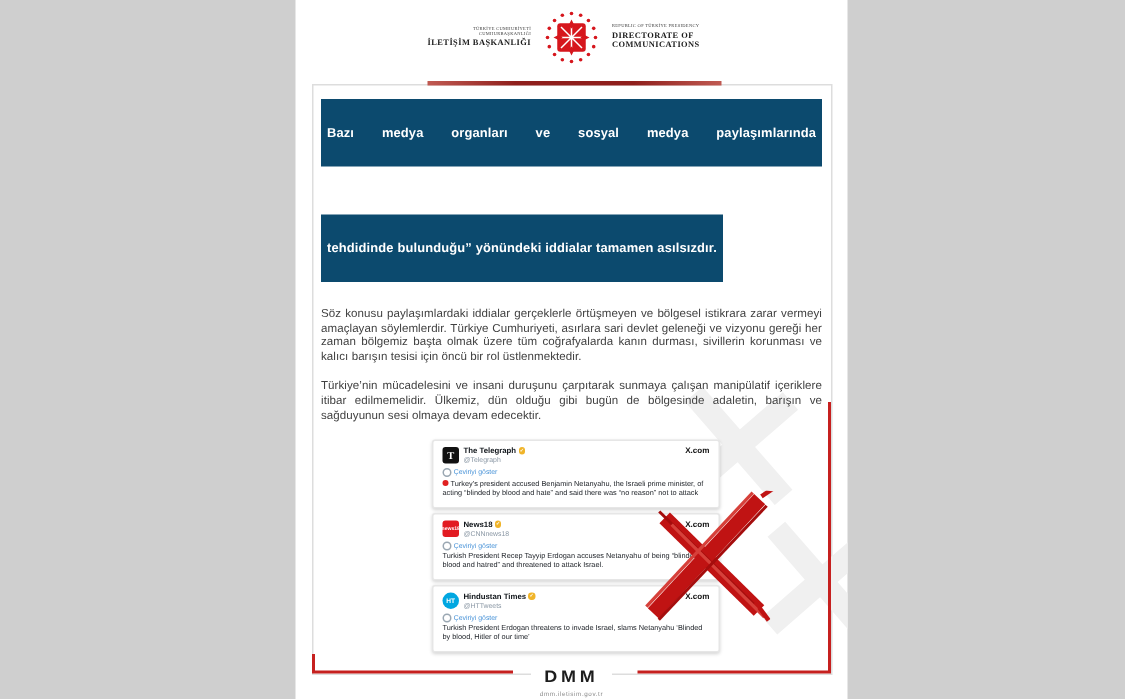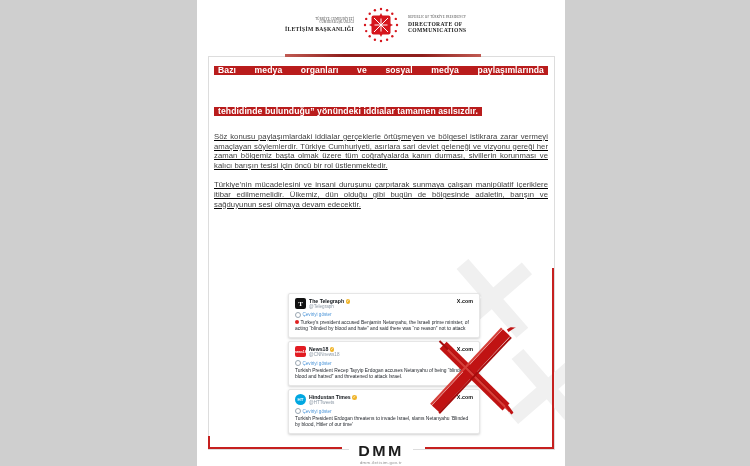--- a/index.html
+++ b/index.html
@@ -19,27 +19,27 @@
   .card-border{position:absolute;left:11px;top:56px;width:345px;height:392px;border:1px solid #ddd;background:#fff;}
   .top-accent{position:absolute;left:88px;top:54px;width:196px;height:3px;background:linear-gradient(90deg,#c05a52,#8f1f1c 30%,#8f1f1c 70%,#c05a52);z-index:3;}
   .br-line{position:absolute;background:#c6201f;z-index:3;}
 
   
   .wm{position:absolute;color:#f0f0f0;font-weight:bold;z-index:1;pointer-events:none;line-height:1;}
 
   .content{position:absolute;left:17px;top:66px;width:334px;z-index:2;}
 
   
-  .hl{display:block;background:#b91c1c;color:#fff;font-weight:bold;font-size:8.6px;line-height:9px;padding:0 4px;margin-bottom:4px;letter-spacing:.1px;}
+  .hl{display:block;background:#0c4a6e;color:#fff;font-weight:bold;font-size:8.6px;line-height:9px;padding:18px 4px;margin-bottom:4px;letter-spacing:.1px;}
   .hl.just{text-align:justify;text-align-last:justify;}
   .hl.fit{width:fit-content;margin-top:32px;}
 
   
   .para{font-size:7.7px;line-height:9.7px;color:#414141;text-align:justify;margin:0 0 9.5px 0;letter-spacing:.05px;}
-  .paras{margin-top:16px;text-decoration:underline;}
+  .paras{margin-top:16px;}
 
   
   .tweets{position:absolute;left:91px;top:293px;width:192px;z-index:2;}
   .tweet{background:#fff;border:1px solid #e6e6e6;border-radius:2px;box-shadow:0 1px 2.5px rgba(0,0,0,.18);padding:4px 6px 5px 6px;margin-bottom:3px;}
   .trow{display:flex;align-items:flex-start;}
   .avatar{width:11px;height:11px;flex:0 0 11px;display:flex;align-items:center;justify-content:center;color:#fff;font-weight:bold;margin-right:3px;}
   .avatar.sq{border-radius:2px;}
   .avatar.ci{border-radius:50%;}
   .av-tg{background:#111;font-family:"Liberation Serif",serif;font-size:7px;}
   .av-n18{background:#e21b22;font-size:3.4px;}
@@ -51,21 +51,21 @@
   .translate{font-size:4.6px;color:#4a94d8;margin:2.5px 0 2px 0;display:flex;align-items:center;gap:1.5px;}
   .globe{display:inline-block;width:4px;height:4px;border:.6px solid #9aa7b2;border-radius:50%;}
   .ttext{font-size:4.9px;line-height:6.1px;color:#1c2026;}
   .reddot{display:inline-block;width:4.4px;height:4.4px;border-radius:50%;background:#e02020;vertical-align:-0.5px;margin-right:1px;}
 
   
   .bigx{position:absolute;left:232px;top:324px;z-index:4;transform:rotate(5deg);}
 
   
   .footer{position:absolute;left:0;bottom:1px;width:100%;text-align:center;z-index:5;}
-  .dmm{display:inline-block;background:#fff;padding:0 9px;font-size:16px;font-weight:900;letter-spacing:2.5px;color:#1d1d1d;transform:scaleY(.92);line-height:12px;}
+  .dmm{display:inline-block;background:#fff;padding:0 9px;font-size:12px;font-weight:900;letter-spacing:2.5px;color:#1d1d1d;transform:scaleY(.92);line-height:12px;}
   .dmm-url{font-size:4.2px;color:#8a8a8a;letter-spacing:.4px;margin-top:0px;}
 </style>
 </head>
 <body>
 
 <div class="stage">
   <div class="page">
 
     <div class="wm" style="left:245px;top:240px;font-size:120px;transform:rotate(4deg);">✕</div>
     <div class="wm" style="left:300px;top:330px;font-size:120px;transform:rotate(4deg);">✕</div>

